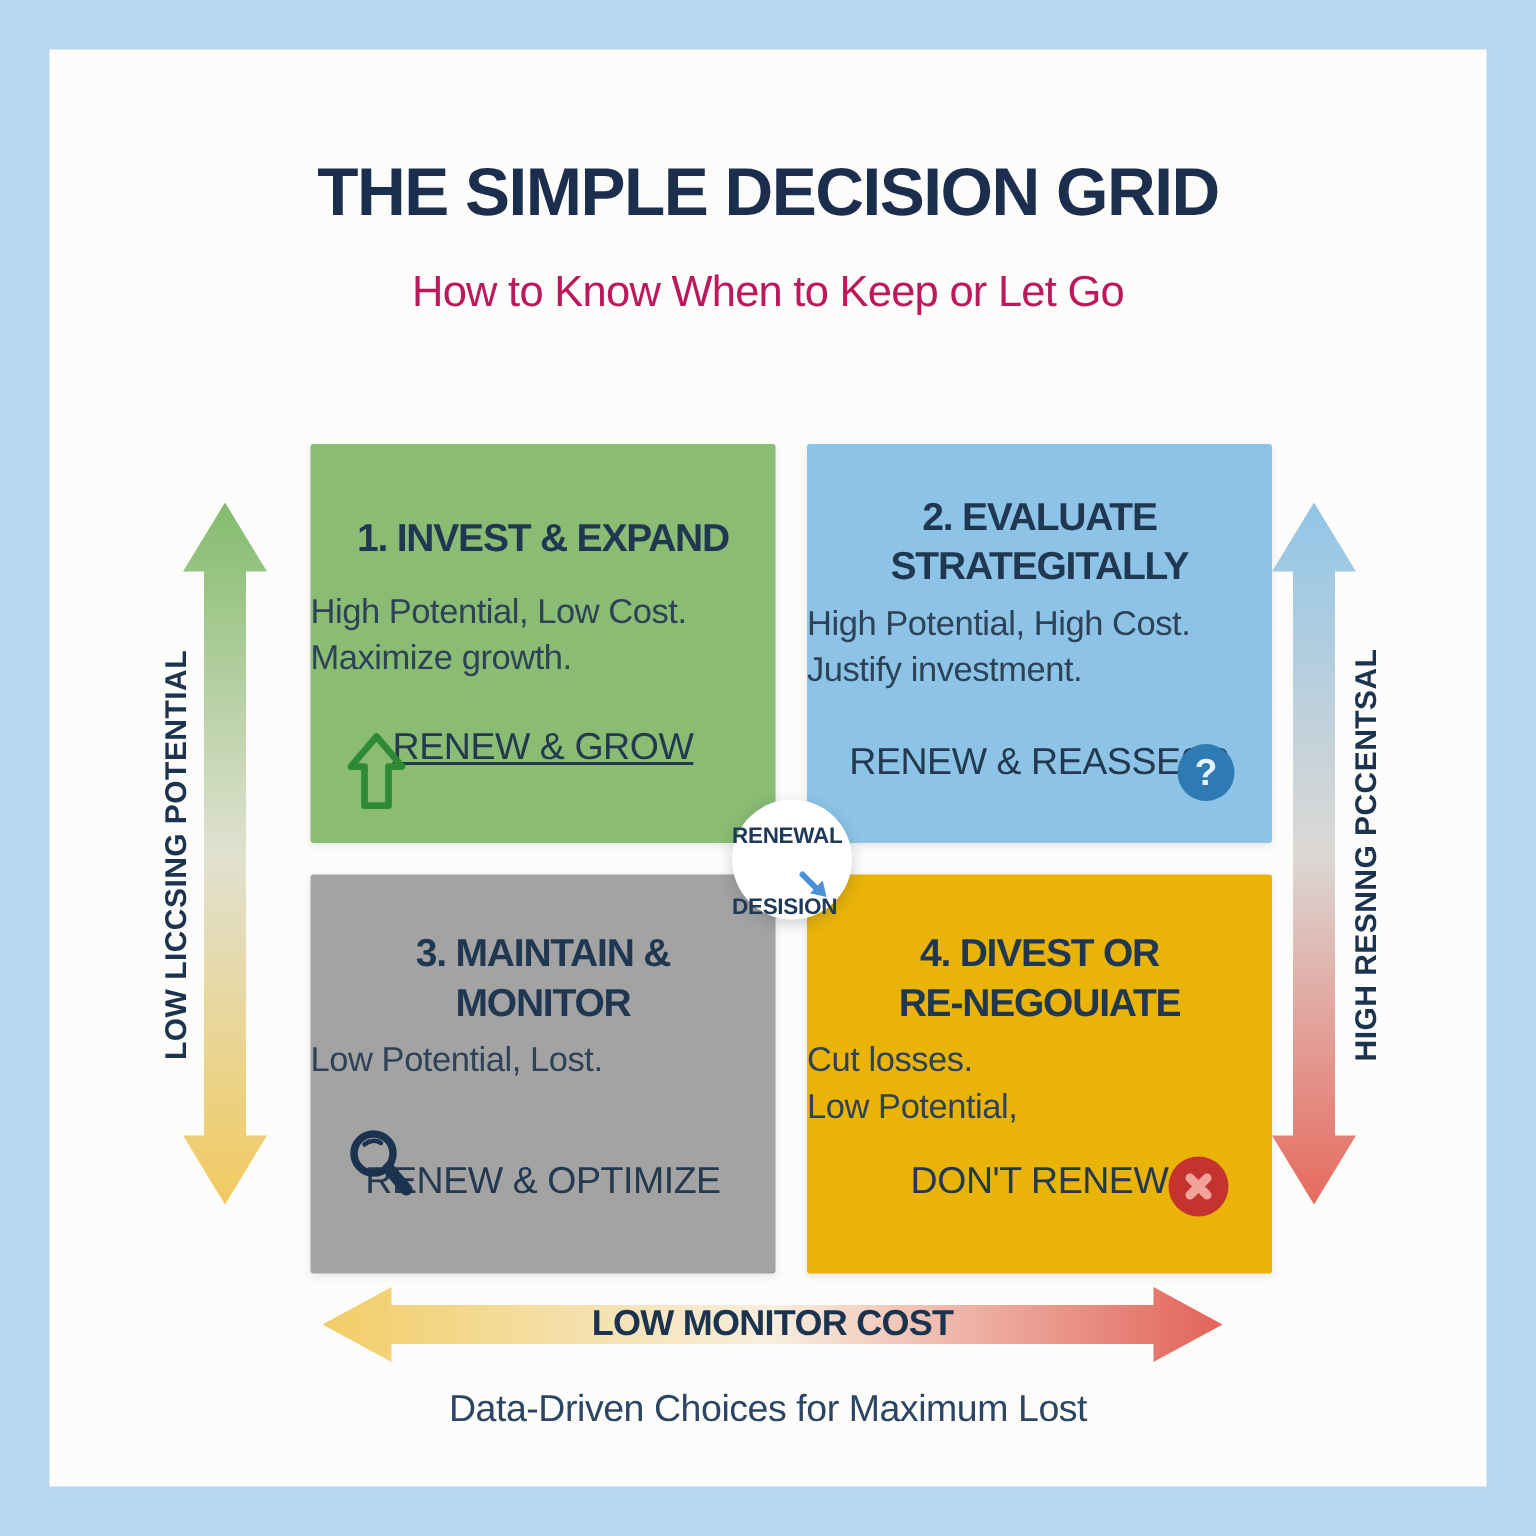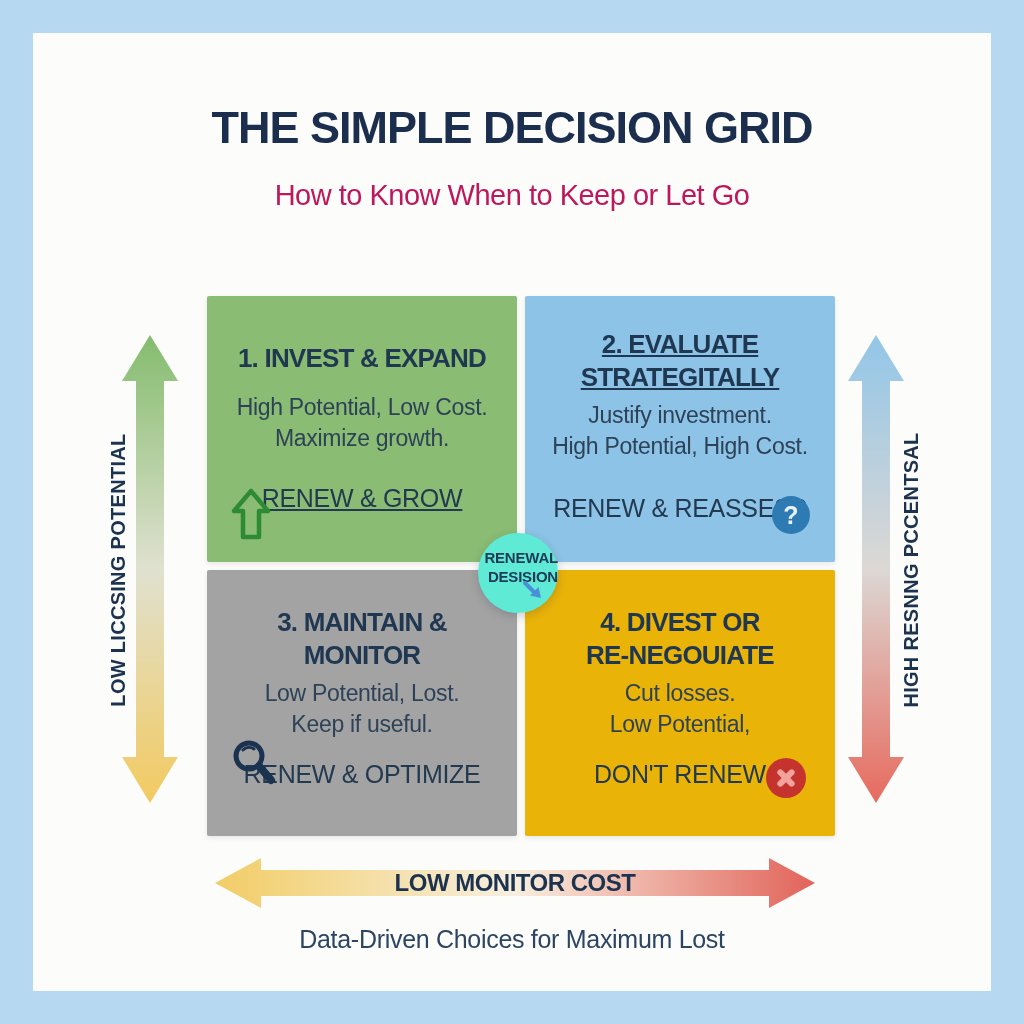--- a/index.html
+++ b/index.html
@@ -19,36 +19,36 @@
     font-size:45px;font-weight:bold;letter-spacing:-1px;color:#1b2e4d;
   }
   .page-subtitle{
     position:absolute;left:0;top:179px;width:1024px;text-align:center;
     font-size:29px;font-weight:normal;letter-spacing:-0.5px;color:#be185d;
   }
   
   #grid{
     position:absolute;left:207px;top:296px;width:628px;height:540px;
     display:grid;grid-template-columns:310px 310px;grid-template-rows:266px 266px;
-    gap:8px;
+    gap:21px;
   }
   .quad{position:relative;border-radius:2px;box-shadow:0 2px 5px rgba(40,60,80,0.10);}
   .q1{background:#8abc74;}
   .q2{background:#8cc3e6;}
   .q3{background:#a3a3a3;text-decoration:underline;}
   .q4{background:#eab308;}
   .q-title{
     position:absolute;left:0;right:0;text-align:center;
     font-size:26px;font-weight:bold;letter-spacing:-0.8px;color:#1f3750;line-height:33px;
   }
   .q1 .q-title{top:46px;}
-  .q2 .q-title{top:32px;text-decoration:underline;}
+  .q2 .q-title{top:32px;}
   .q3 .q-title,.q4 .q-title{top:36px;}
   .q-desc{
-    position:absolute;left:0;right:0;text-align:center;
+    position:absolute;left:0;right:0;
     font-size:23px;color:#2e4257;line-height:31px;letter-spacing:-0.3px;
   }
   .q1 .q-desc{top:96px;}
   .q2 .q-desc{top:104px;}
   .q3 .q-desc,.q4 .q-desc{top:108px;}
   .q-action{
     position:absolute;left:0;right:0;text-align:center;
     font-size:25px;color:#22394f;letter-spacing:-0.3px;
   }
   .q1 .q-action{top:188px;text-decoration:underline;}
@@ -67,26 +67,26 @@
     background:#c5332f;
   }
   .icon-x .bar{
     position:absolute;left:9px;top:17px;width:22px;height:6px;border-radius:3px;
     background:#f2a39b;
   }
   .icon-x .bar.a{transform:rotate(45deg);}
   .icon-x .bar.b{transform:rotate(-45deg);}
   
   #center-circle{
-    position:absolute;left:478px;top:533px;width:80px;height:80px;border-radius:50%;
-    background:#5eead4;box-shadow:0 3px 10px rgba(30,50,70,0.22);
-    text-align:right;
+    position:absolute;left:488px;top:533px;width:80px;height:80px;border-radius:50%;
+    background:#ffffff;box-shadow:0 3px 10px rgba(30,50,70,0.22);
+    text-align:left;
   }
   #center-circle .line{
-    font-size:15px;font-weight:bold;color:#1e3a56;letter-spacing:-0.2px;line-height:19px;
+    font-size:15px;font-weight:bold;color:#1e3a56;letter-spacing:-0.2px;line-height:19px;margin-top:28px;
   }
   #center-circle .line.first{margin-top:15px;}
   #center-circle svg{position:absolute;left:44px;top:46px;}
   
   .axis-arrow{position:absolute;}
   .v-label{
     position:absolute;width:470px;height:30px;top:555px;
     display:flex;align-items:center;justify-content:center;
     transform:rotate(-90deg);
     font-size:20px;font-weight:bold;letter-spacing:0.3px;color:#1c3350;white-space:nowrap;
@@ -126,35 +126,34 @@
         <polygon points="20,3 37,23 28,23 28,49 12,49 12,23 3,23" fill="none" stroke="#2f8a35" stroke-width="4.5" stroke-linejoin="round"></polygon>
       </svg>
     </div>
 
     <div class="quad q2">
       <div class="q-title">
         <div>2. EVALUATE</div>
         <div>STRATEGITALLY</div>
       </div>
       <div class="q-desc">
+        <div>High Potential, High Cost.</div>
         <div>Justify investment.</div>
-        <div>High Potential, High Cost.</div>
       </div>
       <div class="q-action">RENEW &amp; REASSESS</div>
       <div class="q-icon icon-question">?</div>
     </div>
 
     <div class="quad q3">
       <div class="q-title">
         <div>3. MAINTAIN &amp;</div>
         <div>MONITOR</div>
       </div>
       <div class="q-desc">
         <div>Low Potential, Lost.</div>
-        <div>Keep if useful.</div>
       </div>
       <div class="q-action">RENEW &amp; OPTIMIZE</div>
       <svg class="q-icon icon-magnifier" viewBox="0 0 50 52">
         <circle cx="20" cy="18" r="13" fill="none" stroke="#1c3350" stroke-width="5"></circle>
         <path d="M14 12 a9 9 0 0 1 11 -1" fill="none" stroke="#1c3350" stroke-width="3" stroke-linecap="round"></path>
         <line x1="30" y1="28" x2="42" y2="42" stroke="#1c3350" stroke-width="8" stroke-linecap="round"></line>
       </svg>
     </div>
 
     <div class="quad q4">

